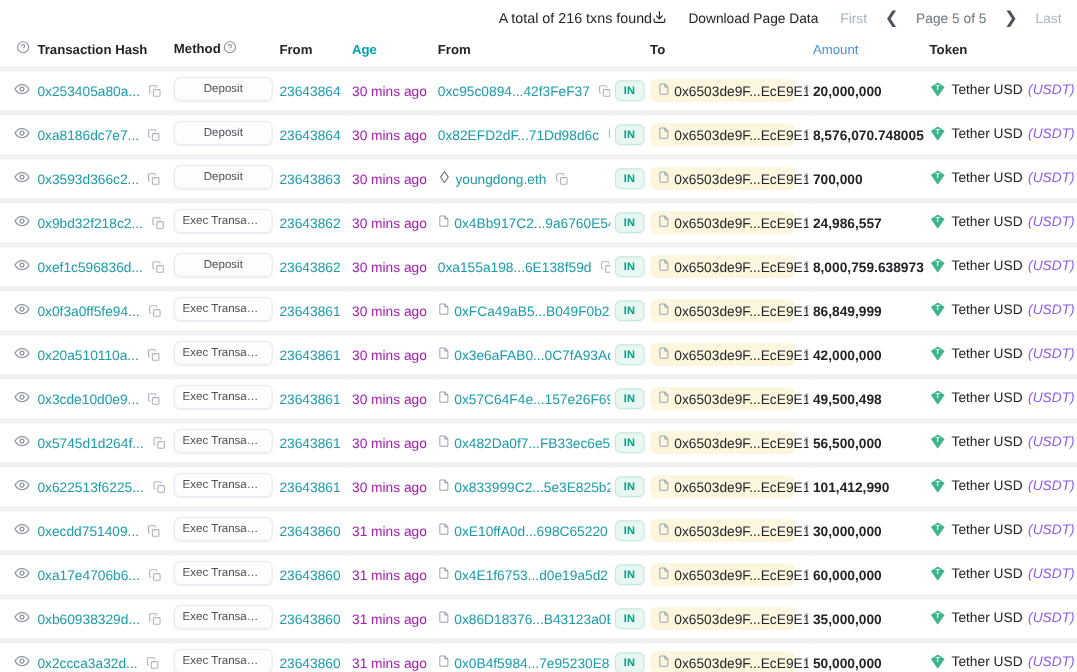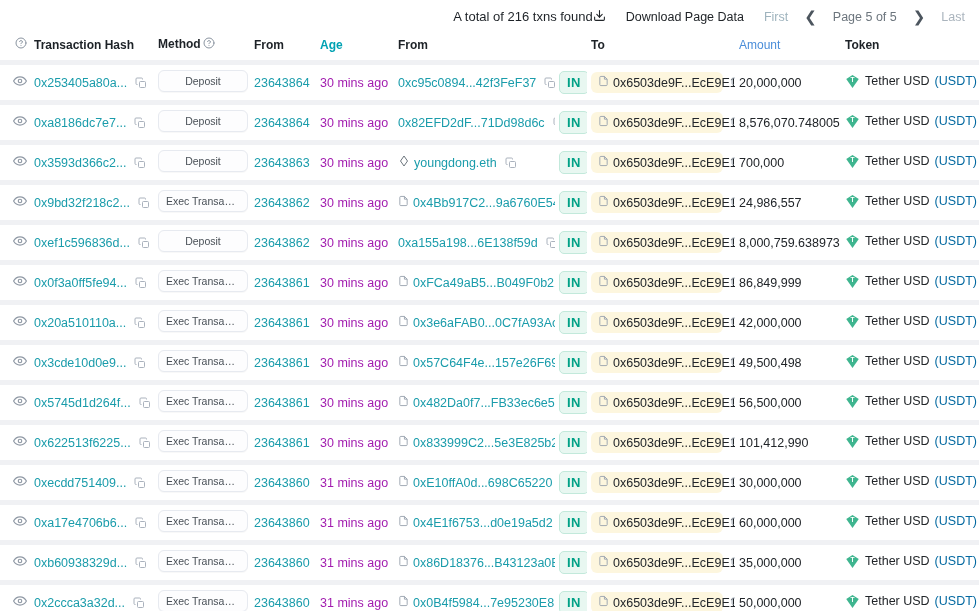--- a/index.html
+++ b/index.html
@@ -40,32 +40,32 @@
   .method-pill {
     display:inline-block; width:90px; padding:4px 7px;
     border:1px solid #e7eaf0; border-radius:6px; background:#fdfdfe;
     box-shadow:0 1px 1px rgba(0,0,0,.03);
     font-size:10.5px; color:#495057; text-align:center;
     overflow:hidden; text-overflow:ellipsis; white-space:nowrap;
   }
   .dir-badge {
     display:inline-block; padding:3px 7px; border-radius:5px;
     background:#e8f7f1; border:1px solid #c2e9db; color:#00a186;
-    font-size:13px; font-weight:700; letter-spacing:.3px;
+    font-size:10px; font-weight:700; letter-spacing:.3px;
   }
   .to-pill {
     display:inline-flex; align-items:center; gap:4px; max-width:132px;
     background:#fdf6de; border-radius:6px; padding:3px 7px; color:#212529;
   }
   .addr-wrap { display:inline-flex; align-items:center; gap:4px; }
   .copy-btn { display:inline-flex; cursor:pointer; margin-left:4px; }
   .eye-btn { display:inline-flex; cursor:pointer; }
   .token-cell { display:inline-flex; align-items:flex-start; gap:5px; cursor:pointer; }
-  .token-sym { color:#0369a1; }
-  .amount { color:#212529; }
+  .token-sym { color:#8b5cf6;font-style:italic; }
+  .amount { color:#212529;font-weight:bold; }
   .age-text { color:#a21caf; }
   svg { flex:none; }
 </style>
 </head>
 <body>
 
 <div class="topbar">
   <div class="topbar-left">A total of 216 txns found</div>
   <div class="topbar-right">
     <div class="dl-btn">

